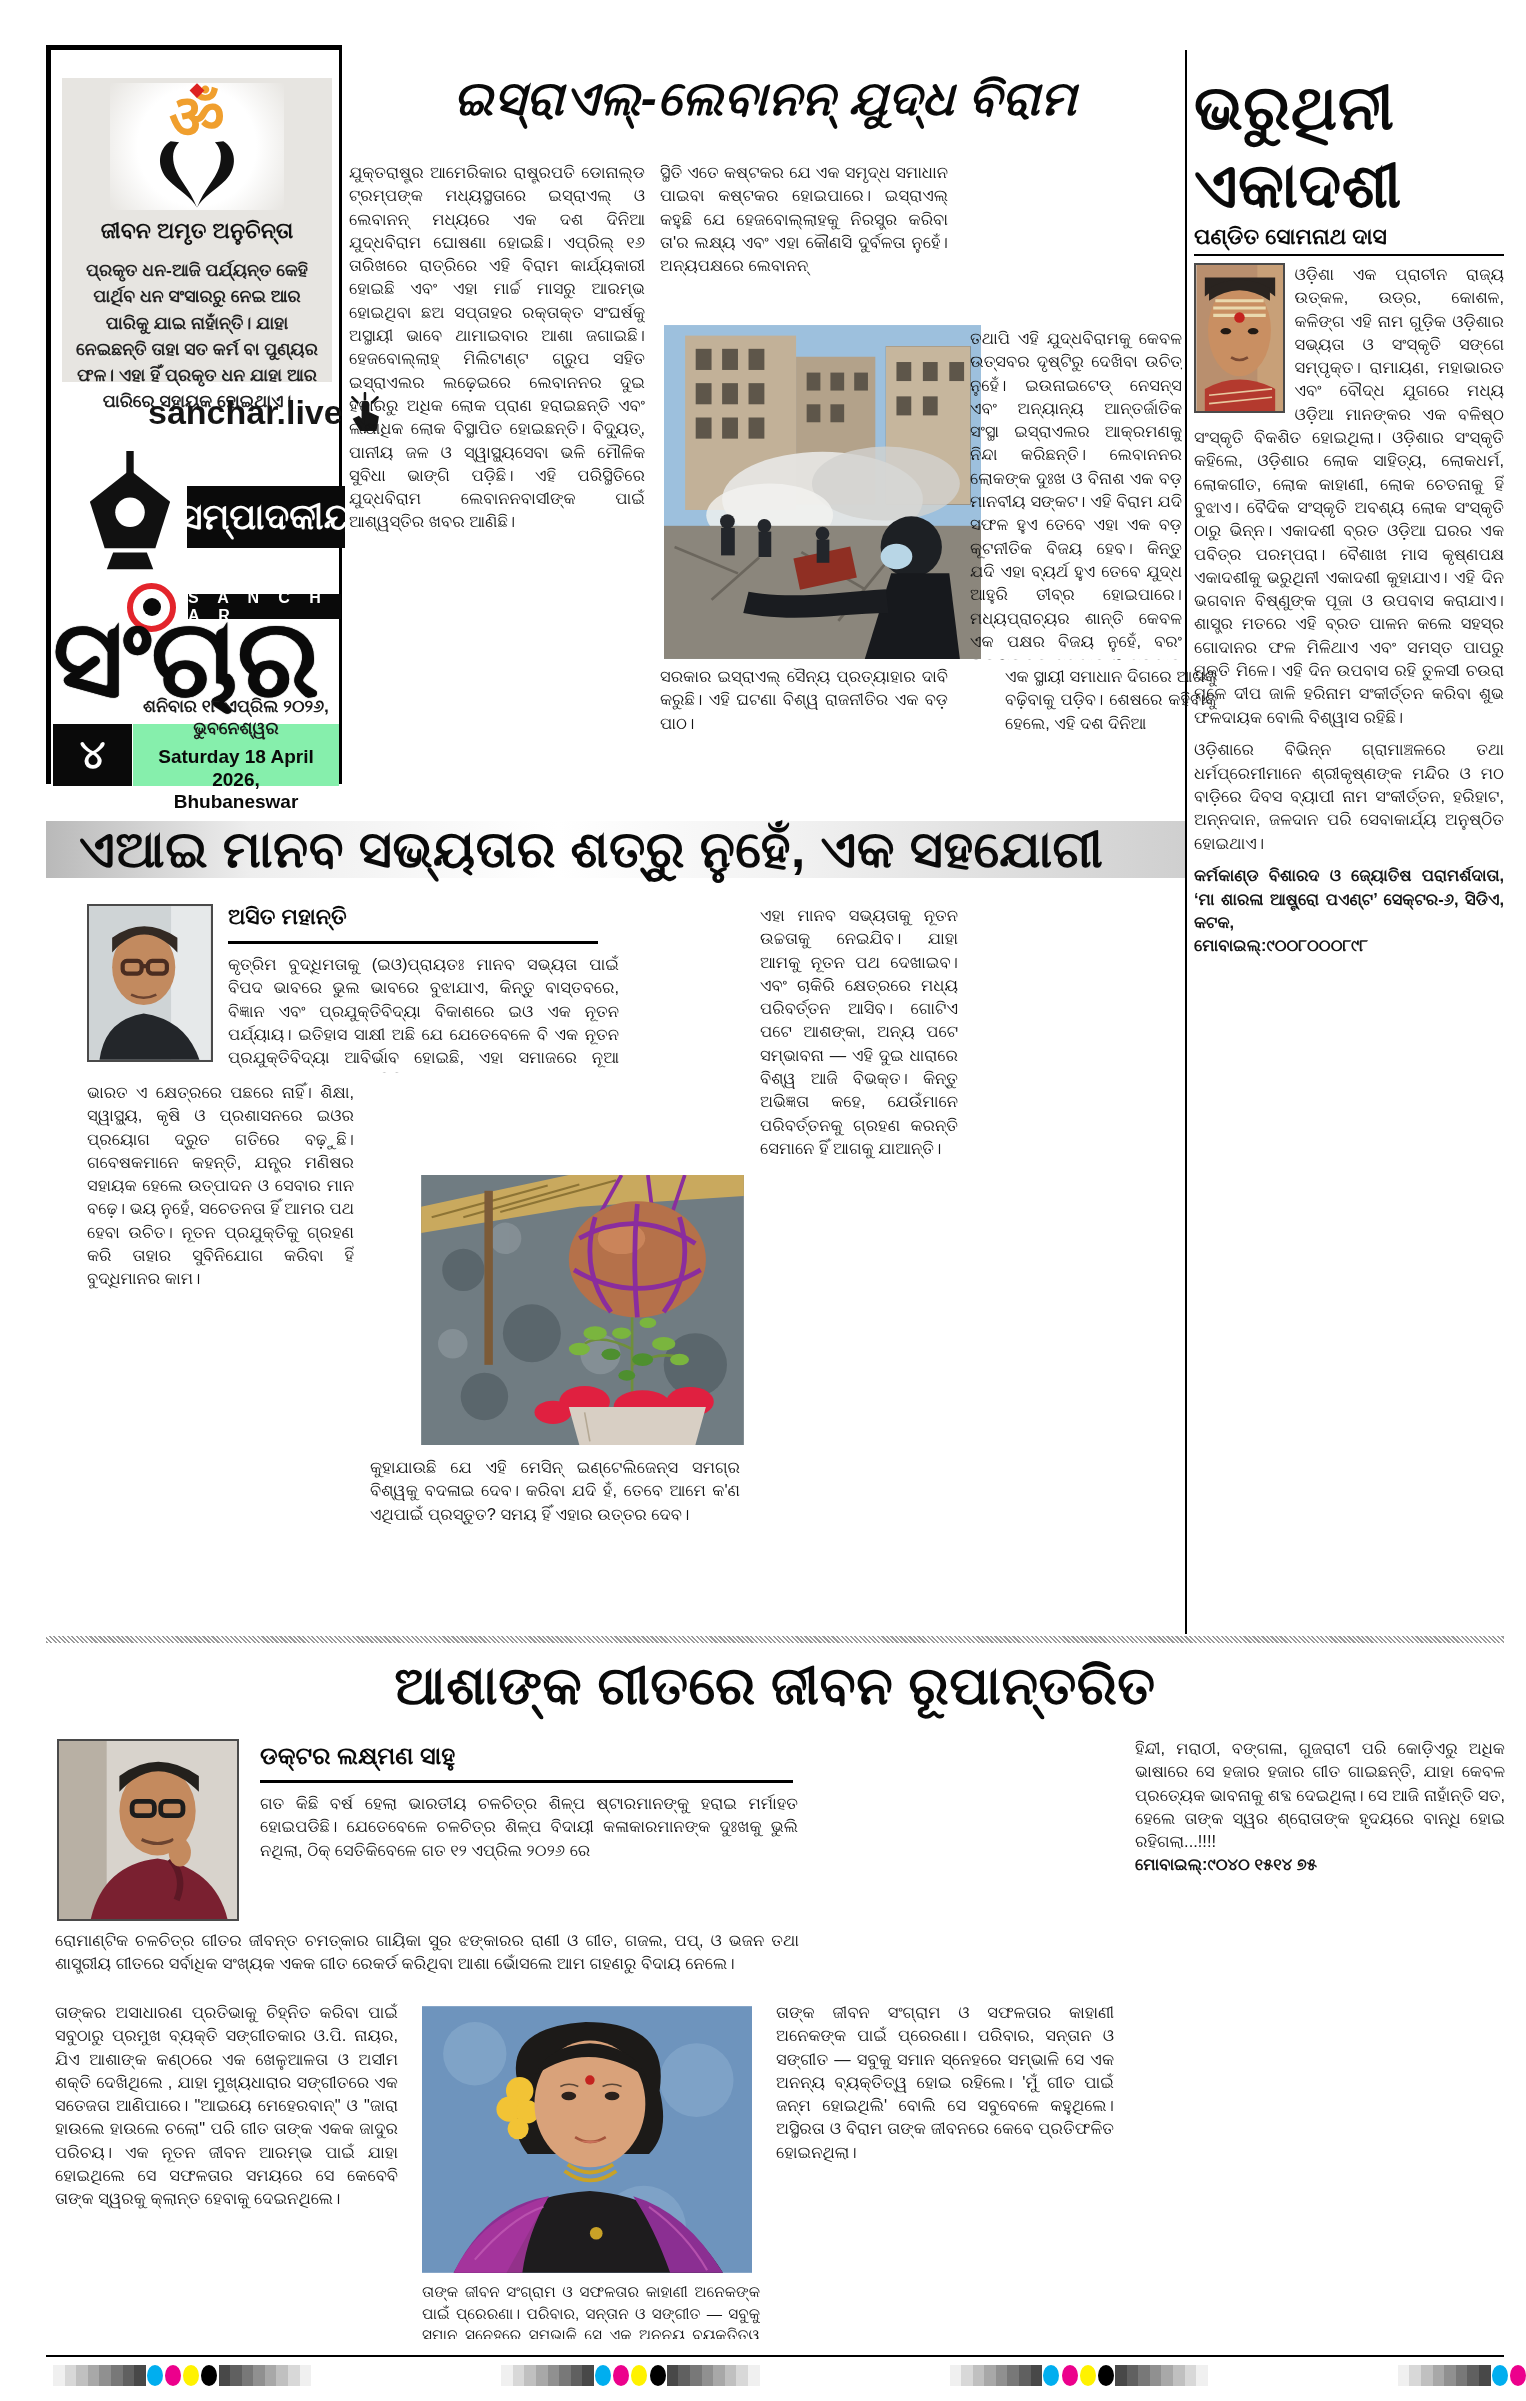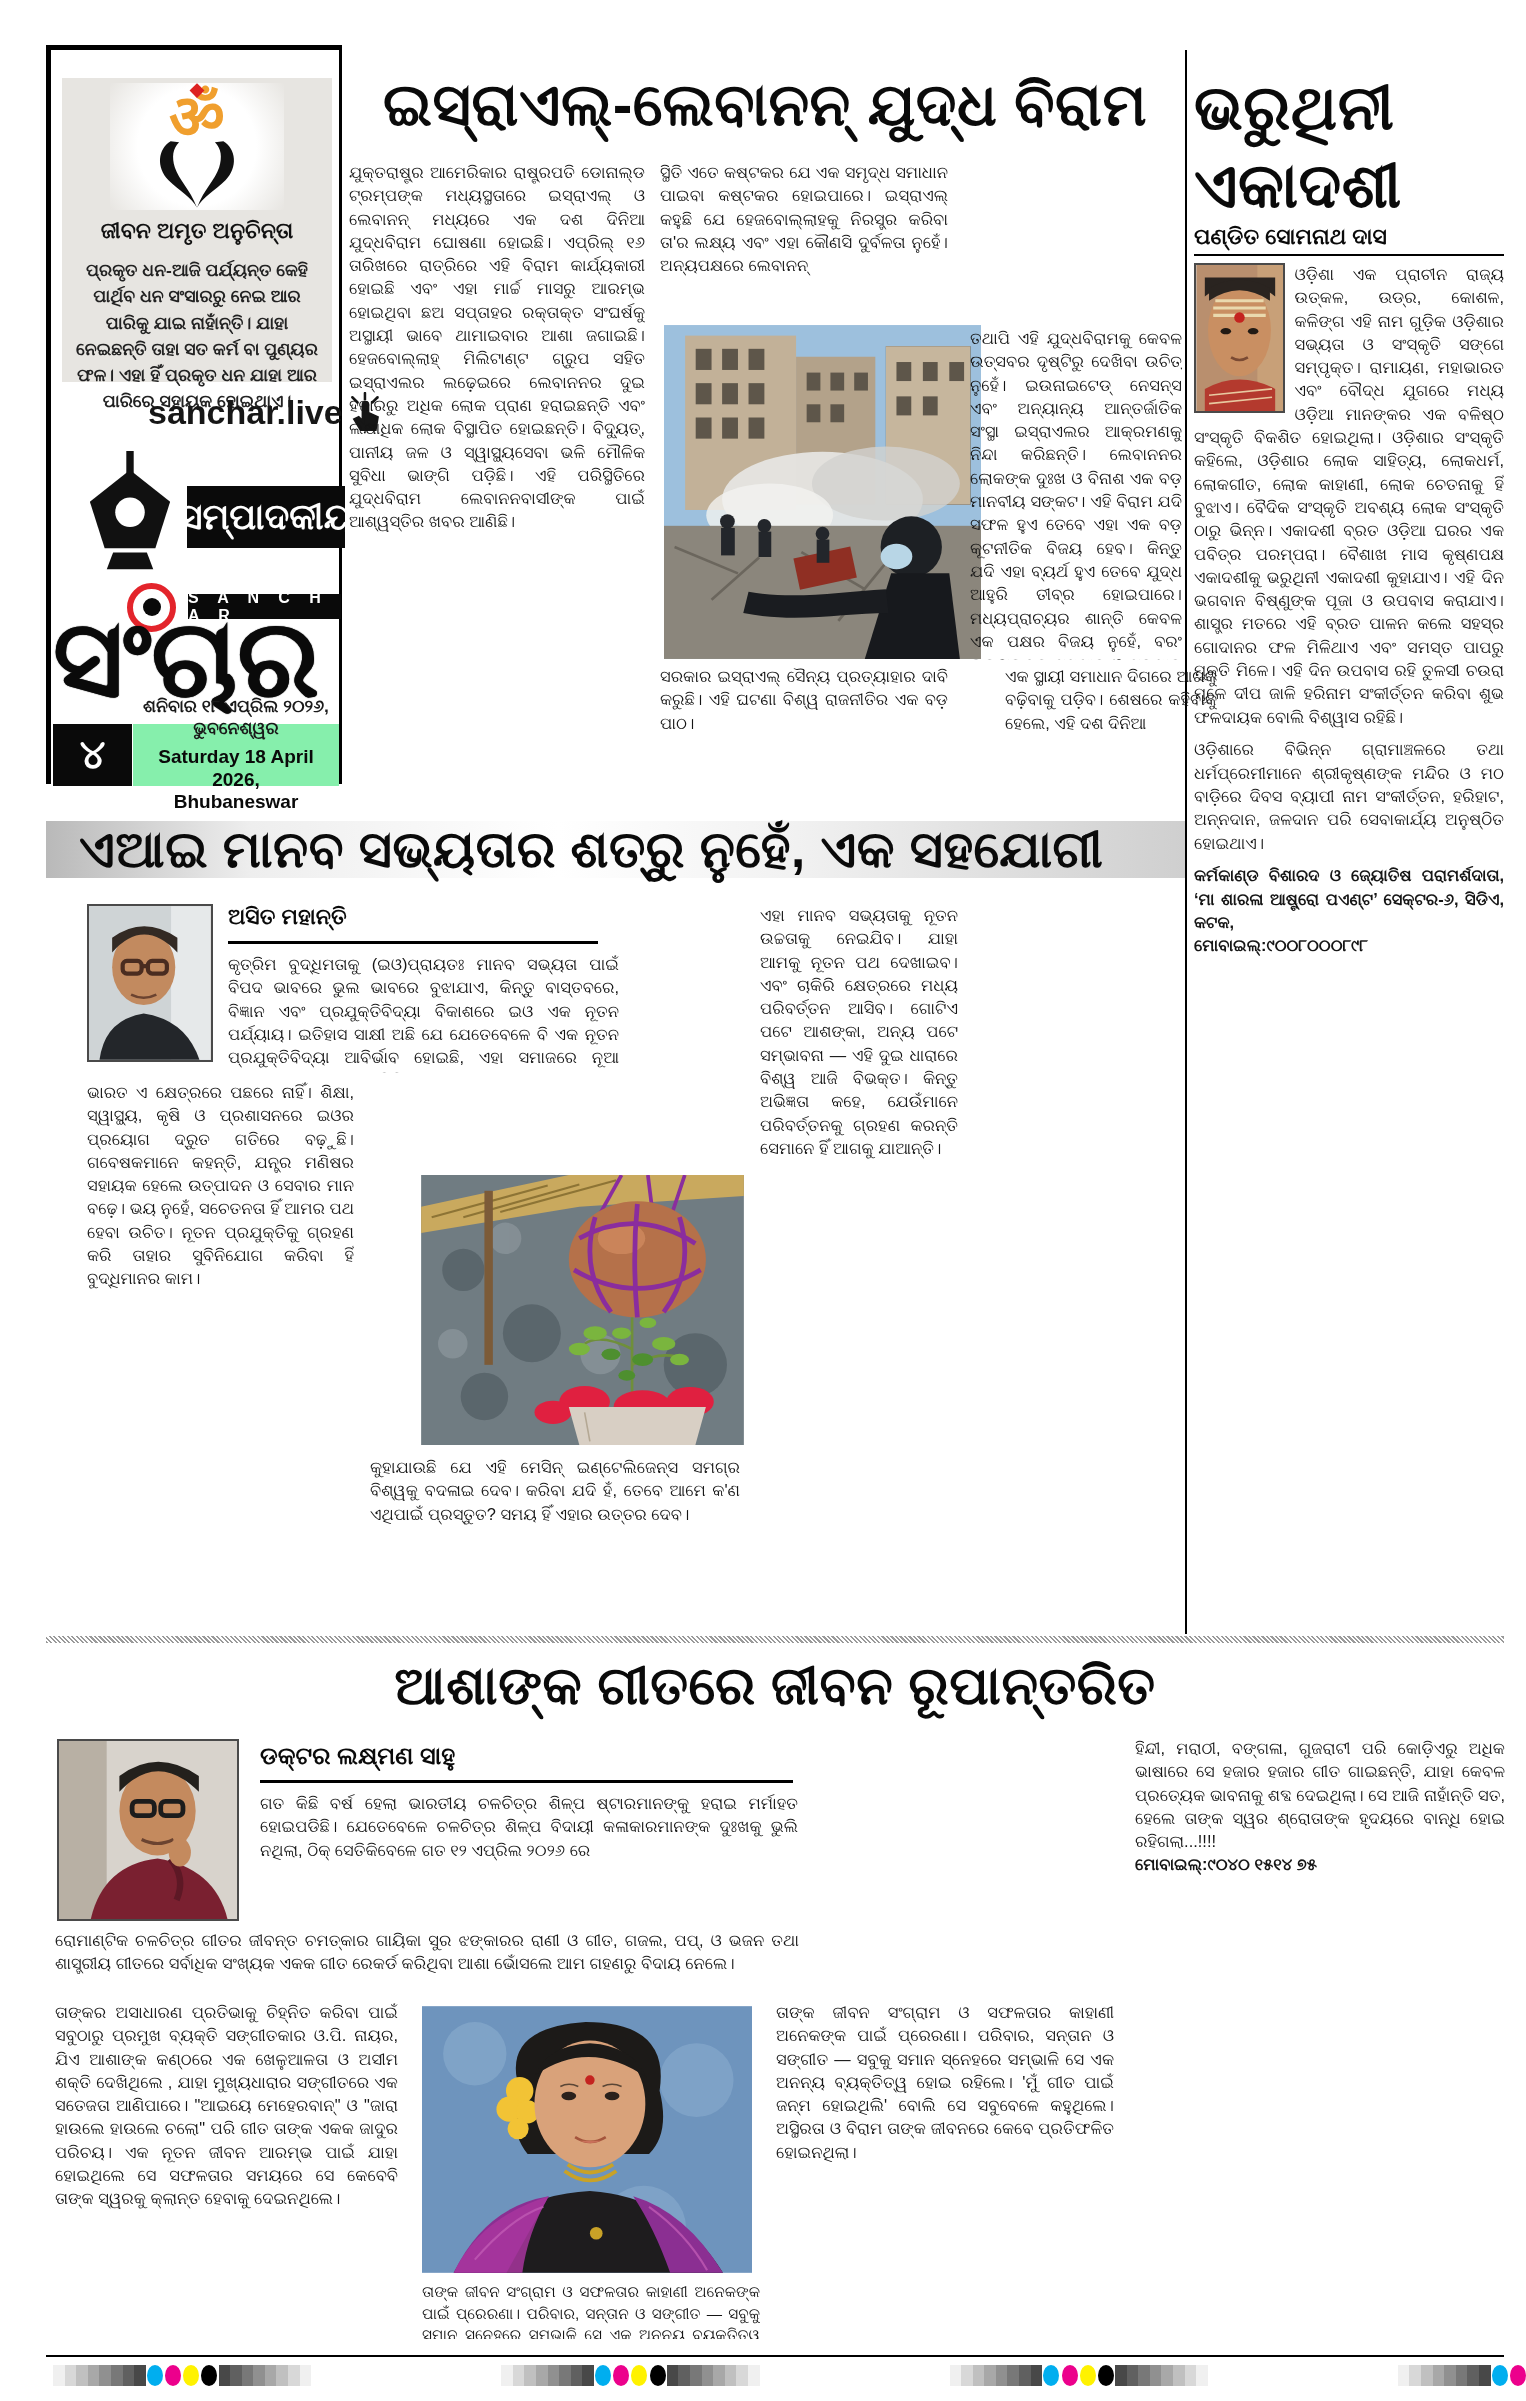--- a/index.html
+++ b/index.html
@@ -89,21 +89,21 @@
   </div>
 
   <div class="abs blackbar" style="left:53px;top:724px;width:79px;height:62px;font-size:40px;font-weight:bold;">୪</div>
   <div class="abs datebox" style="left:133px;top:724px;width:206px;height:62px;">
     <div class="date-od">ଶନିବାର ୧୮ ଏପ୍ରିଲ ୨୦୨୬, ଭୁବନେଶ୍ୱର</div>
     <div style="width:88%;height:1.1px;background:#555;margin:3.2px 0;"></div>
     <div class="date-en">Saturday 18 April 2026,</div>
     <div class="date-en">Bhubaneswar</div>
   </div>
 
-  <div class="abs headline" style="left:348px;top:71px;width:834px;font-size:59px;text-align:center;">ଇସ୍ରାଏଲ୍-ଲେବାନନ୍ ଯୁଦ୍ଧ ବିରାମ</div>
+  <div class="abs headline" style="left:348px;top:71px;width:834px;font-size:48px;text-align:center;font-style:italic;">ଇସ୍ରାଏଲ୍-ଲେବାନନ୍ ଯୁଦ୍ଧ ବିରାମ</div>
 
   <div class="abs body-text" style="left:349px;top:161px;width:296px;height:620px;overflow:hidden;">ଯୁକ୍ତରାଷ୍ଟ୍ର ଆମେରିକାର ରାଷ୍ଟ୍ରପତି ଡୋନାଲ୍ଡ ଟ୍ରମ୍ପଙ୍କ ମଧ୍ୟସ୍ଥତାରେ ଇସ୍ରାଏଲ୍ ଓ ଲେବାନନ୍ ମଧ୍ୟରେ ଏକ ଦଶ ଦିନିଆ ଯୁଦ୍ଧବିରାମ ଘୋଷଣା ହୋଇଛି। ଏପ୍ରିଲ୍ ୧୬ ତାରିଖରେ ରାତ୍ରିରେ ଏହି ବିରାମ କାର୍ଯ୍ୟକାରୀ ହୋଇଛି ଏବଂ ଏହା ମାର୍ଚ୍ଚ ମାସରୁ ଆରମ୍ଭ ହୋଇଥିବା ଛଅ ସପ୍ତାହର ରକ୍ତାକ୍ତ ସଂଘର୍ଷକୁ ଅସ୍ଥାୟୀ ଭାବେ ଥାମାଇବାର ଆଶା ଜଗାଇଛି। ହେଜବୋଲ୍ଲାହ୍ ମିଲିଟାଣ୍ଟ ଗ୍ରୁପ ସହିତ ଇସ୍ରାଏଲର ଲଢ଼େଇରେ ଲେବାନନର ଦୁଇ ହଜାରରୁ ଅଧିକ ଲୋକ ପ୍ରାଣ ହରାଇଛନ୍ତି ଏବଂ ଲକ୍ଷାଧିକ ଲୋକ ବିସ୍ଥାପିତ ହୋଇଛନ୍ତି। ବିଦ୍ୟୁତ୍, ପାନୀୟ ଜଳ ଓ ସ୍ୱାସ୍ଥ୍ୟସେବା ଭଳି ମୌଳିକ ସୁବିଧା ଭାଙ୍ଗି ପଡ଼ିଛି। ଏହି ପରିସ୍ଥିତିରେ ଯୁଦ୍ଧବିରାମ ଲେବାନନବାସୀଙ୍କ ପାଇଁ ଆଶ୍ୱସ୍ତିର ଖବର ଆଣିଛି।</div>
   <div class="abs body-text" style="left:660px;top:161px;width:288px;height:158px;overflow:hidden;">ସ୍ଥିତି ଏତେ କଷ୍ଟକର ଯେ ଏକ ସମୃଦ୍ଧ ସମାଧାନ ପାଇବା କଷ୍ଟକର ହୋଇପାରେ। ଇସ୍ରାଏଲ୍ କହୁଛି ଯେ ହେଜବୋଲ୍ଲାହକୁ ନିରସ୍ତ୍ର କରିବା ତା'ର ଲକ୍ଷ୍ୟ ଏବଂ ଏହା କୌଣସି ଦୁର୍ବଳତା ନୁହେଁ। ଅନ୍ୟପକ୍ଷରେ ଲେବାନନ୍</div>
 
   <div class="abs" style="left:664px;top:325px;width:317px;height:334px;overflow:hidden;">
     <svg width="317" height="334" viewBox="0 0 600 632">
       <rect width="600" height="632" fill="#9dc0dd"></rect>
       <rect x="40" y="20" width="210" height="330" fill="#c2b198"></rect>
       <rect x="250" y="60" width="150" height="280" fill="#b3a28a"></rect>
       <rect x="420" y="40" width="160" height="300" fill="#cbbb a2" opacity="0.9"></rect>

